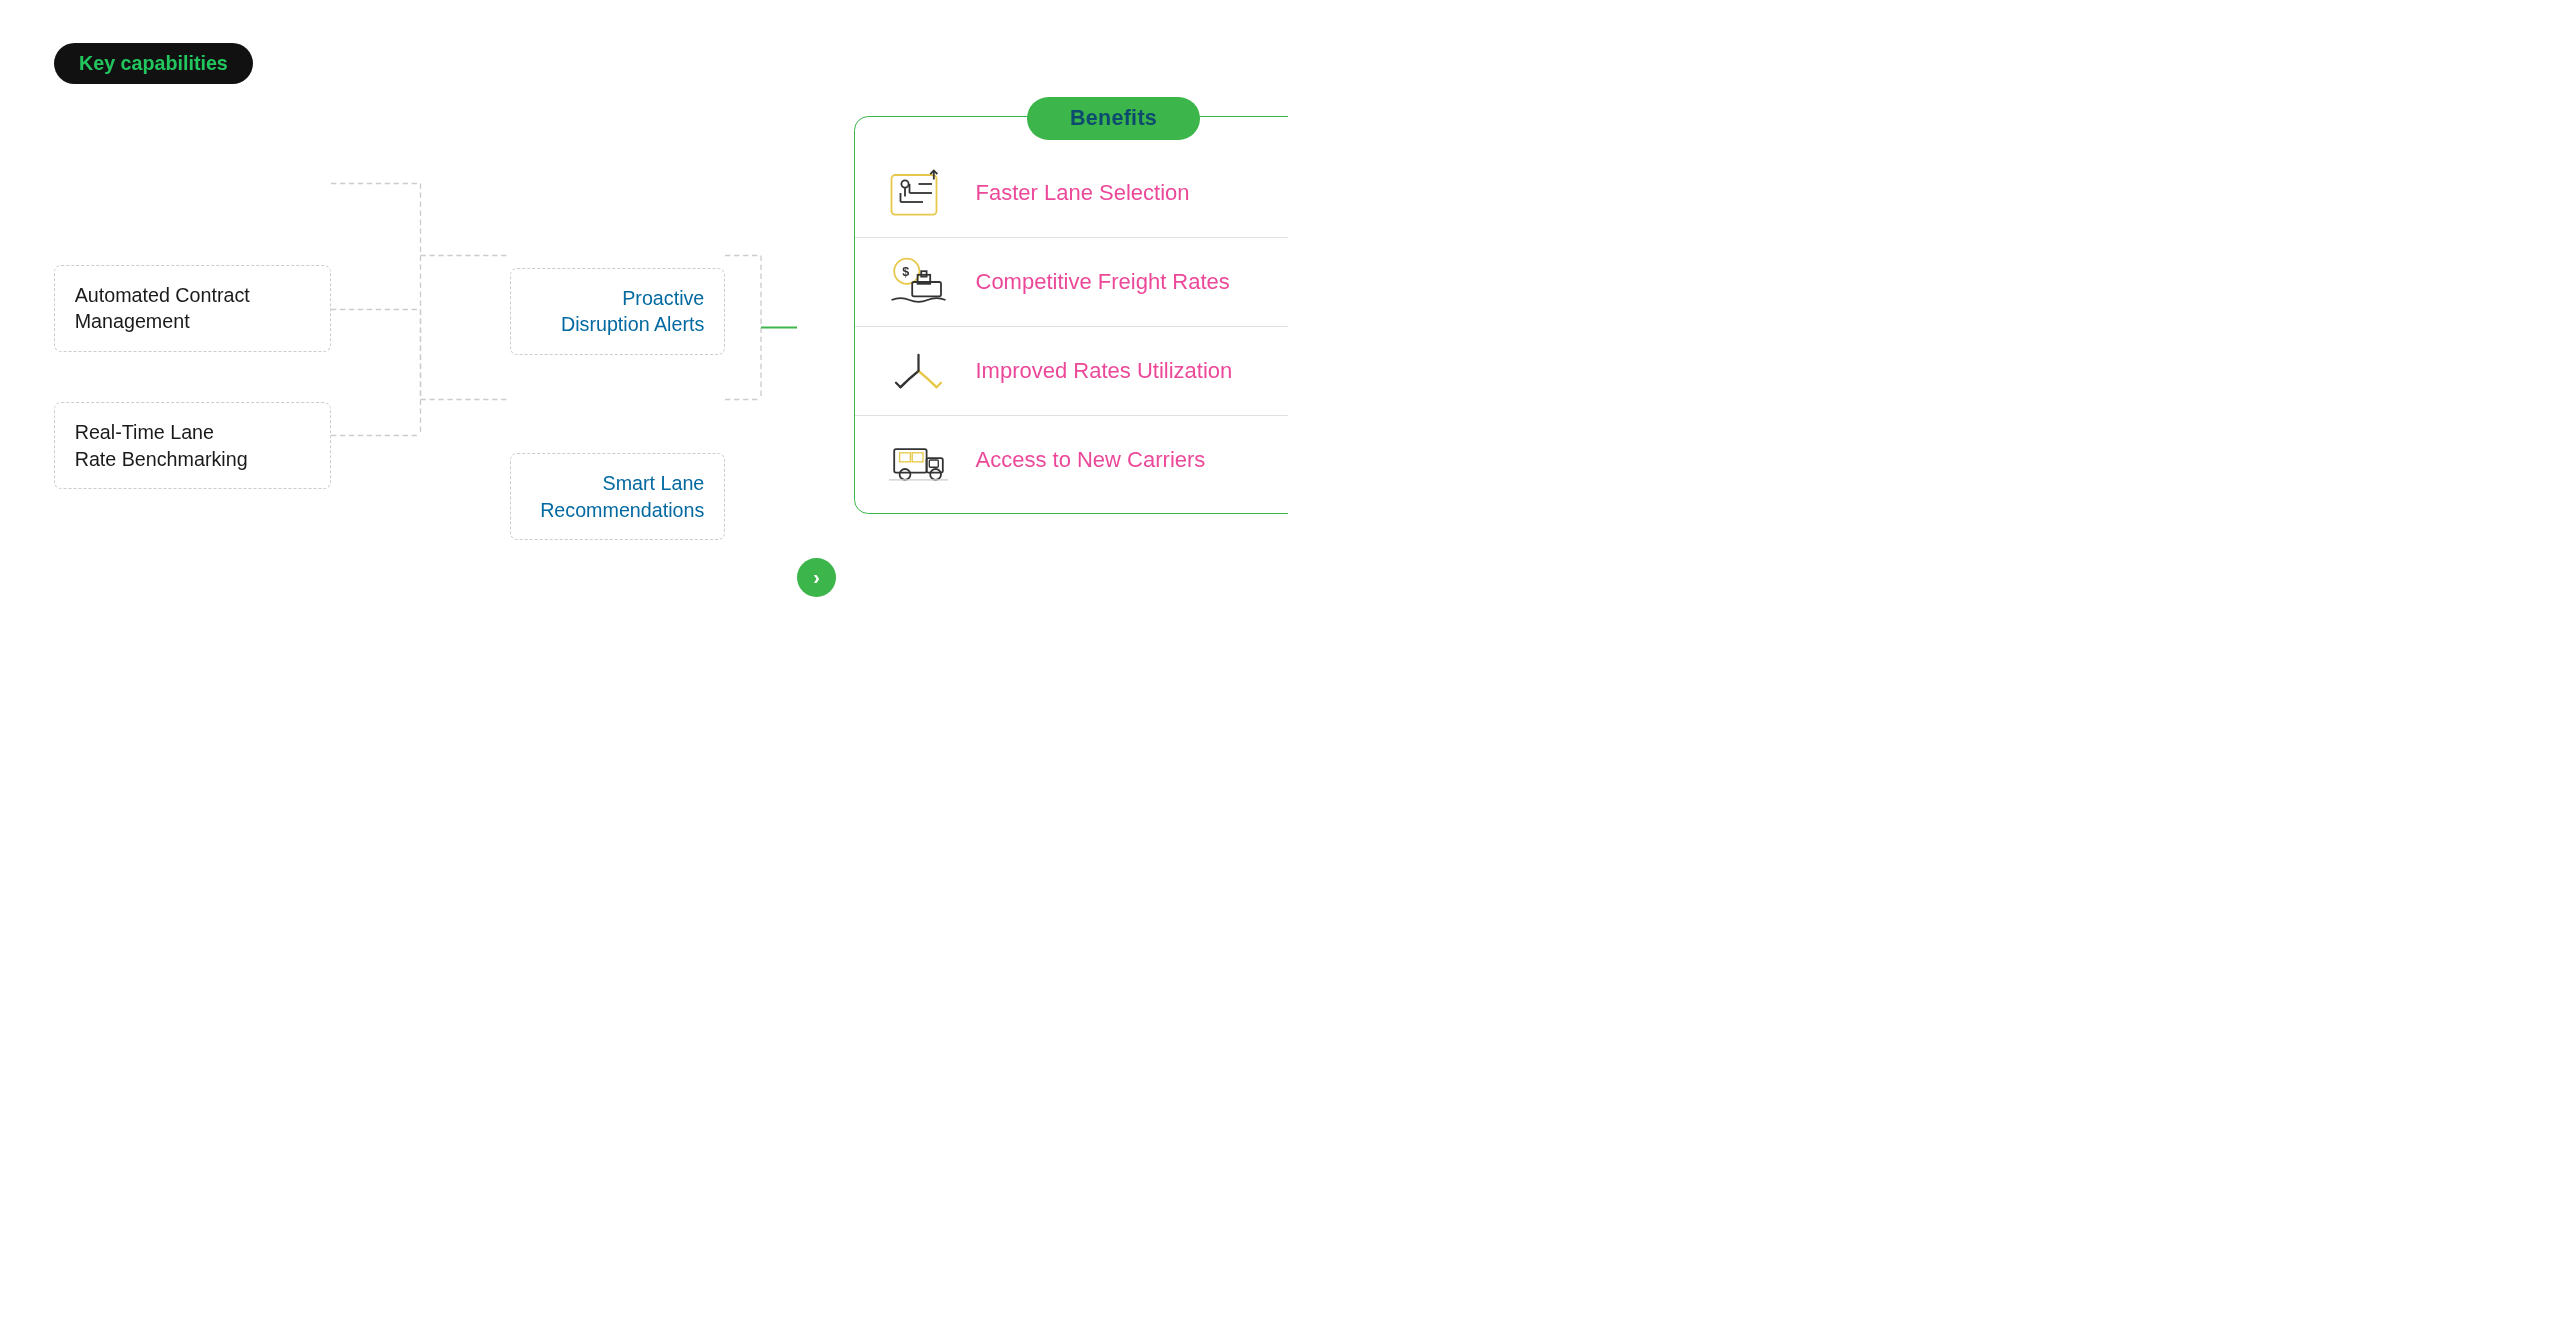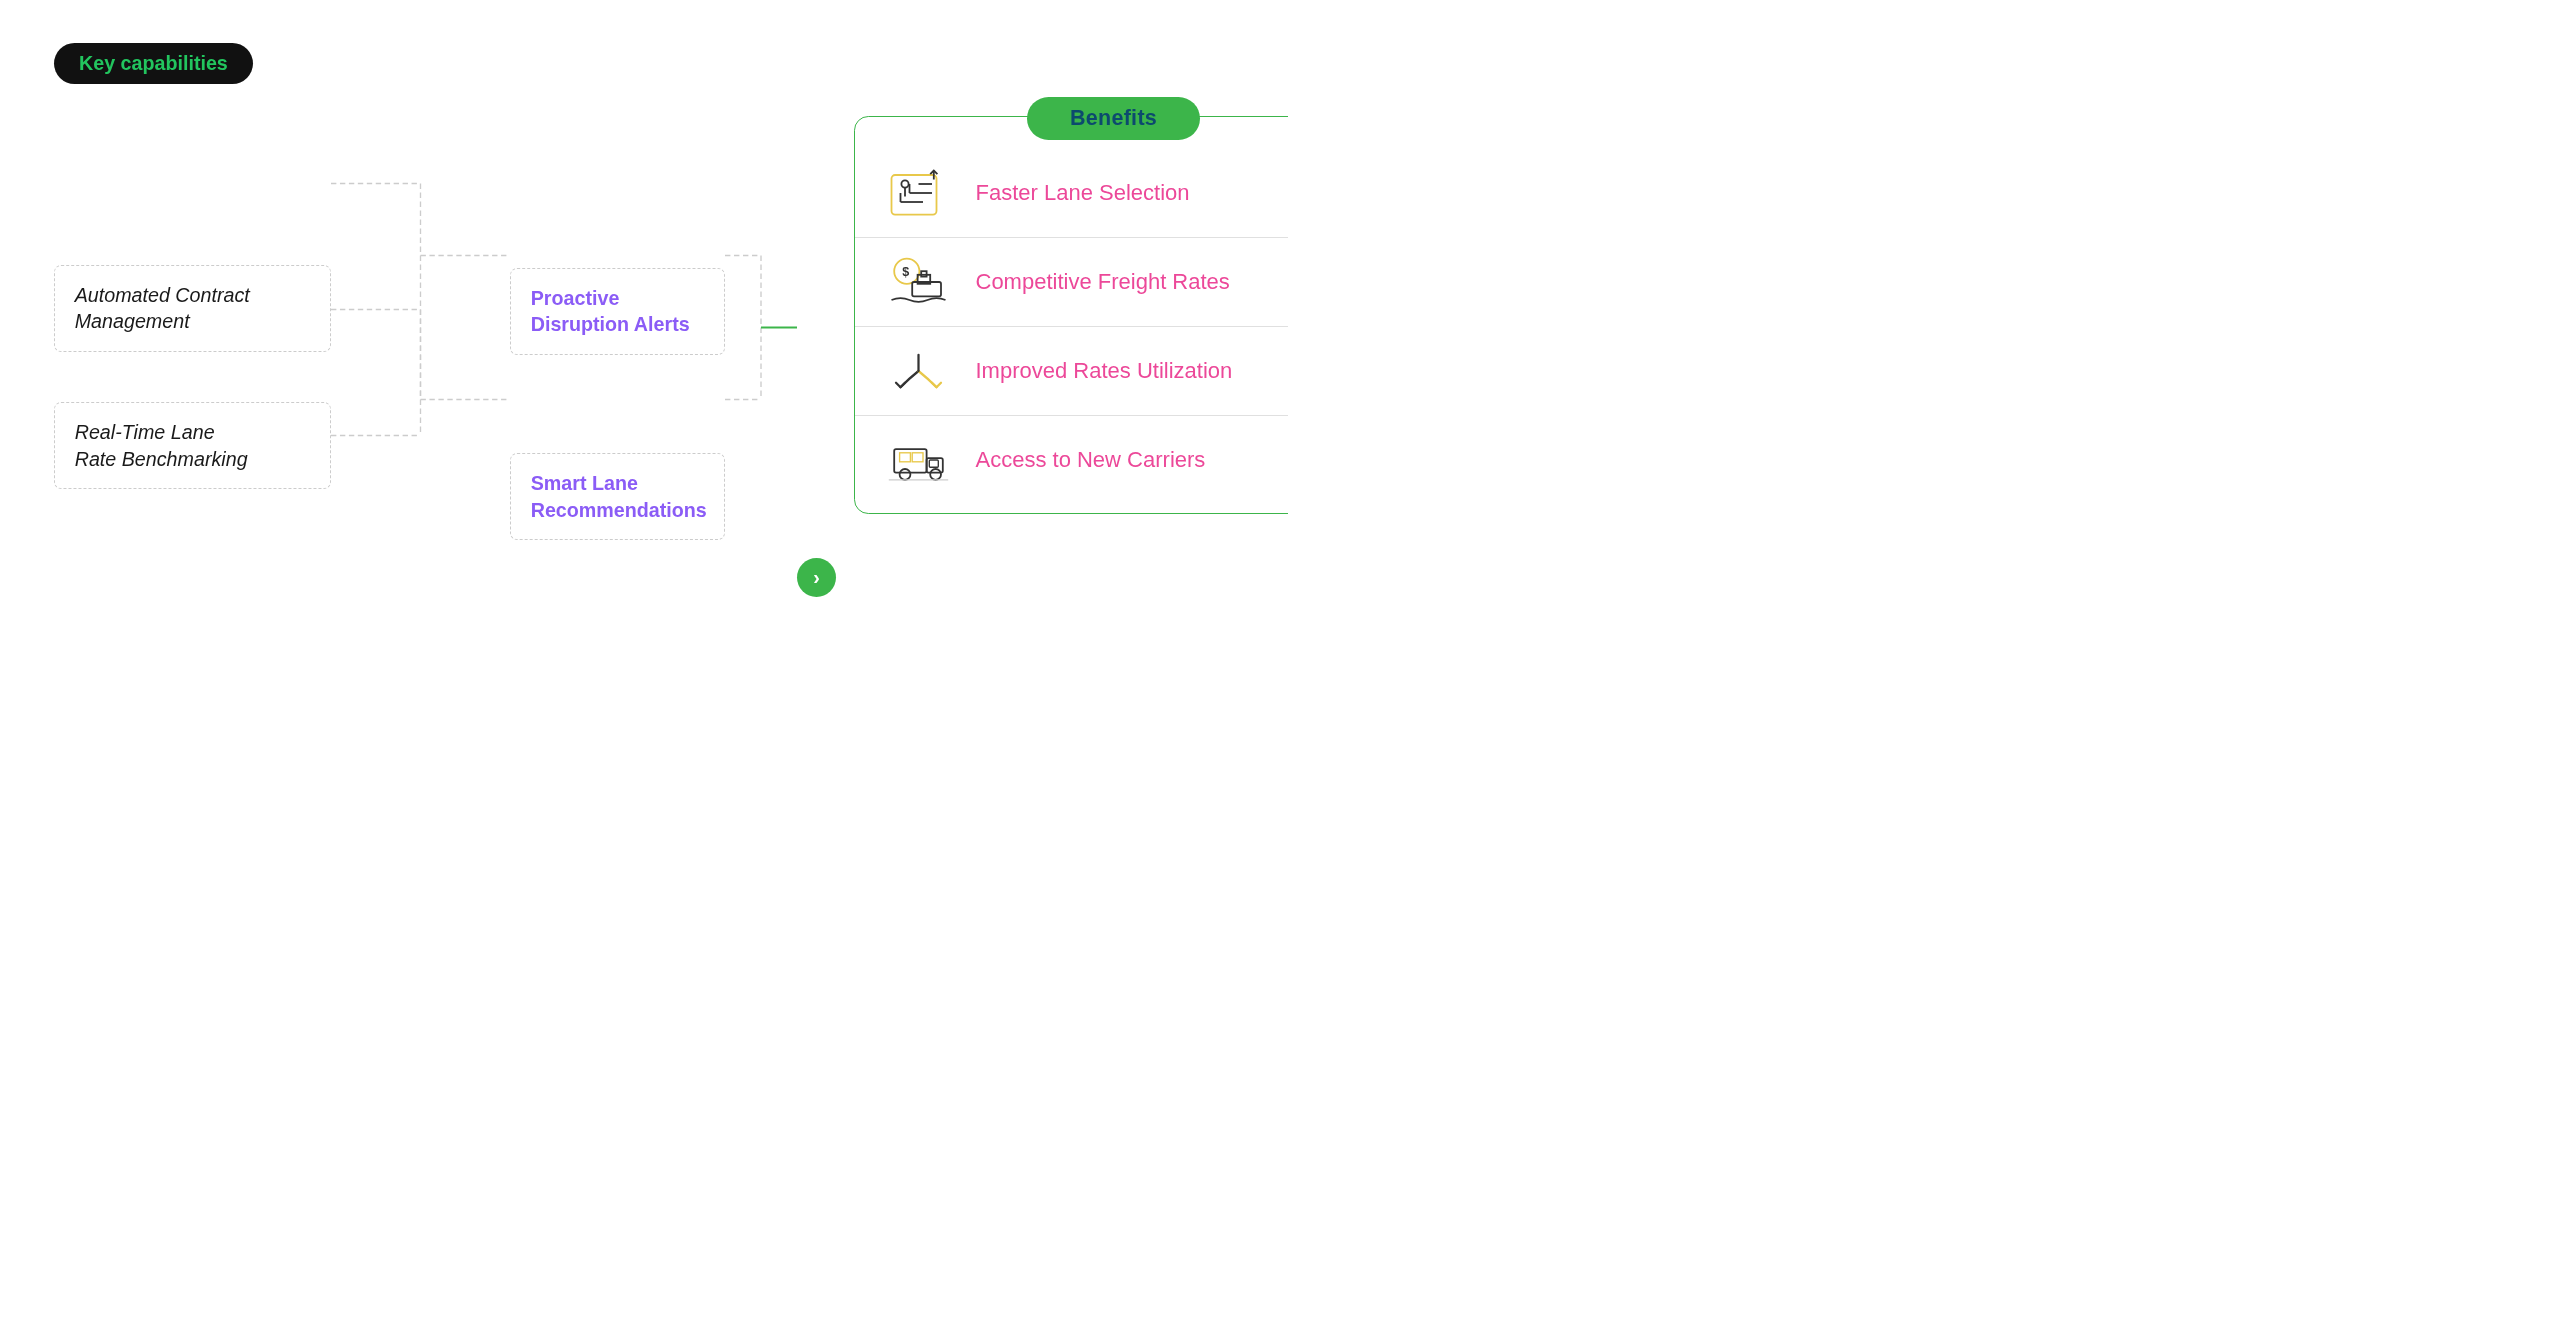--- a/index.html
+++ b/index.html
@@ -48,36 +48,36 @@
       border: 1.3px dashed #ccc;
       border-radius: 7.2px;
       padding: 16px 19.7px;
       font-size: 19.7px;
       font-weight: 500;
       color: #1a1a1a;
       line-height: 1.35;
       background: #fff;
       margin-bottom: 25px;
       position: relative;
-      font-style: italic;
     }
     .capability-item:last-child {
       margin-bottom: 0;
     }
 
     .middle-item {
       border: 1.3px dashed #ccc;
       border-radius: 7.2px;
       padding: 16px 19.7px;
       font-size: 19.7px;
-      font-weight: 700;
-      color: #8b5cf6;
+      font-weight: 400;
+      color: #0369a1;
       line-height: 1.35;
       background: #fff;
       width: 215px;
+      text-align: right;
     }
 
     .arrow-circle {
       width: 39px;
       height: 39px;
       border-radius: 50%;
       background: #3cb54a;
       display: flex;
       align-items: center;
       justify-content: center;

